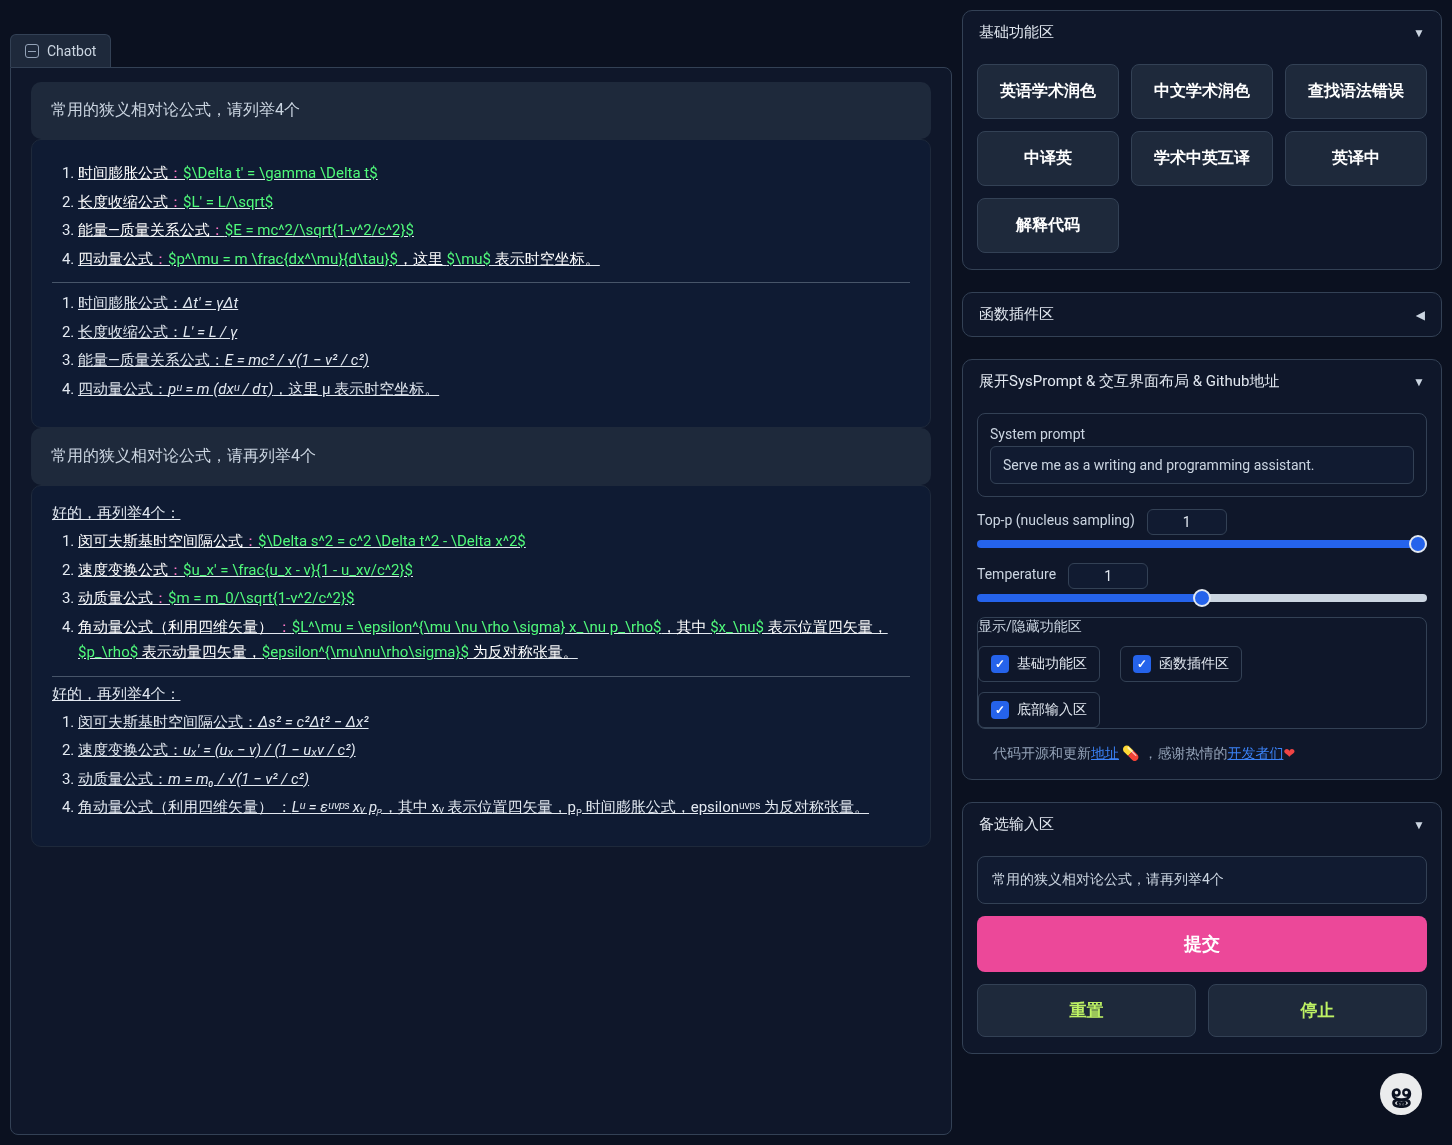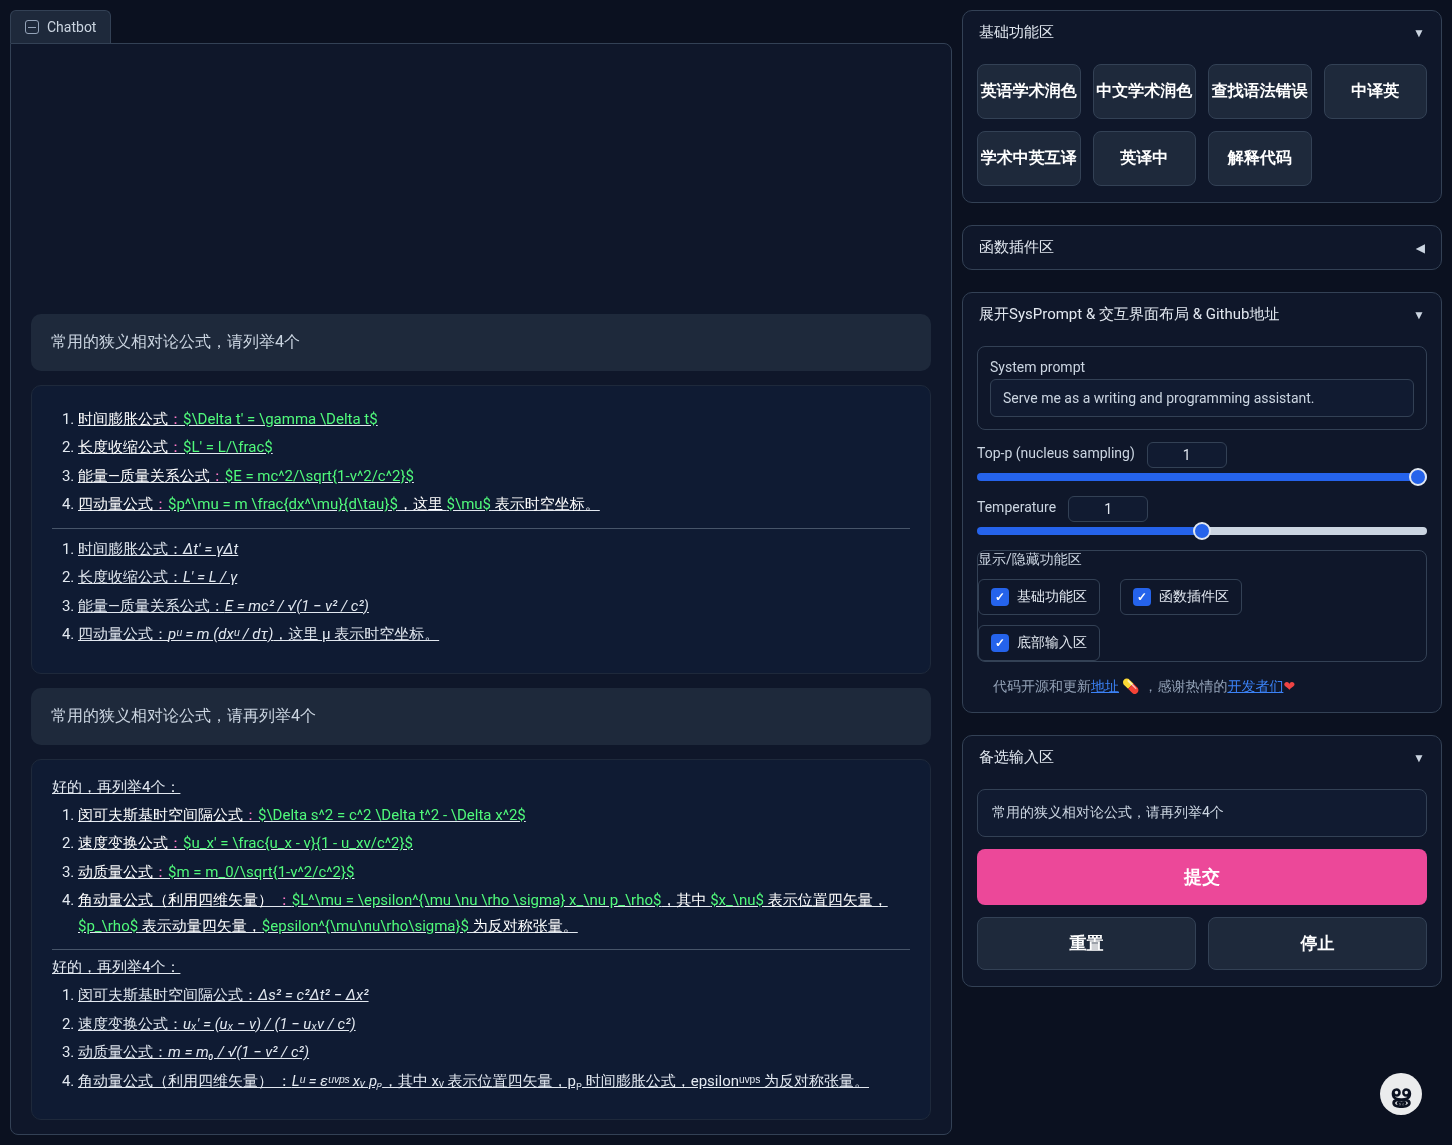--- a/index.html
+++ b/index.html
@@ -31,20 +31,21 @@
     display: inline-flex;
     align-items: center;
     gap: 8px;
     background: #1e293b;
     border: 1px solid #334155;
     border-bottom: none;
     padding: 8px 14px;
     border-radius: 6px 6px 0 0;
     color: #cbd5e1;
     width: fit-content;
+    margin-top: 24px;
   }
   .tab-icon {
     display:inline-block;
     width:14px;height:14px;
     border:1.5px solid #94a3b8;
     border-radius:3px;
     position:relative;
   }
   .tab-icon::after{
     content:"";
@@ -53,23 +54,21 @@
     border-top:1.5px solid #94a3b8;
   }
   .chat-container {
     flex: 1;
     border: 1px solid #334155;
     border-radius: 0 8px 8px 8px;
     background: #0f172a;
     padding: 14px 20px;
     display:flex;
     flex-direction:column;
-    gap:14px;
     overflow-y:auto;
-    justify-content:flex-end;
   }
   .user-bubble {
     background: #1e293b;
     border-radius: 10px;
     padding: 18px 20px;
     color: #cbd5e1;
     font-size:16px;
   }
   .assistant-bubble {
     background: #0f1b33;
@@ -120,21 +119,21 @@
     color:#cbd5e1;
   }
   .section-body {
     padding: 10px 14px 16px 14px;
     display:flex;
     flex-direction:column;
     gap:12px;
   }
   .btn-grid {
     display: grid;
-    grid-template-columns: 1fr 1fr 1fr 1fr;
+    grid-template-columns: 1fr 1fr 1fr;
     gap: 12px;
   }
   .btn {
     background: #1e293b;
     border: 1px solid #334155;
     border-radius: 8px;
     color: #fff;
     font-weight: 600;
     padding: 16px 0;
     text-align: center;
@@ -247,21 +246,21 @@
   }
   .bottom-row{
     display:grid;
     grid-template-columns:1fr 1fr;
     gap:12px;
   }
   .gray-btn{
     background:#1e293b;
     border:1px solid #334155;
     border-radius:8px;
-    color:#ffffff;
+    color:#bef264;
     font-weight:600;
     font-size:17px;
     padding:14px 0;
     text-align:center;
     cursor:pointer;
   }
   .watermark{
     position:fixed;
     right:30px;
     bottom:30px;
@@ -294,21 +293,21 @@
     <span class="tab-icon"></span>
     <span>Chatbot</span>
   </div>
   <div class="chat-container">
 
     <div class="user-bubble">常用的狭义相对论公式，请列举4个</div>
 
     <div class="assistant-bubble">
       <ol>
         <li><span class="lbl">时间膨胀公式</span><span class="code-pink">：</span><span class="code-green">$\Delta t' = \gamma \Delta t$</span></li>
-        <li><span class="lbl">长度收缩公式</span><span class="code-pink">：</span><span class="code-green">$L' = L/\frac$</span></li>
+        <li><span class="lbl">长度收缩公式</span><span class="code-pink">：</span><span class="code-green">$L' = L/\sqrt$</span></li>
         <li><span class="lbl">能量—质量关系公式</span><span class="code-pink">：</span><span class="code-green">$E = mc^2/\sqrt{1-v^2/c^2}$</span></li>
         <li><span class="lbl">四动量公式</span><span class="code-pink">：</span><span class="code-green">$p^\mu = m \frac{dx^\mu}{d\tau}$</span><span class="lbl">，这里 </span><span class="code-green">$\mu$</span><span class="lbl"> 表示时空坐标。</span></li>
       </ol>
       <hr class="sep">
       <ol>
         <li><span>时间膨胀公式</span>：<span class="rendered">Δt′ = γΔt</span></li>
         <li><span>长度收缩公式</span>：<span class="rendered">L′ = L / γ</span></li>
         <li><span>能量—质量关系公式</span>：<span class="rendered">E = mc² / √(1 − v² / c²)</span></li>
         <li><span>四动量公式</span>：<span class="rendered">pᵘ = m (dxᵘ / dτ)</span><span>，这里 μ 表示时空坐标。</span></li>
       </ol>

